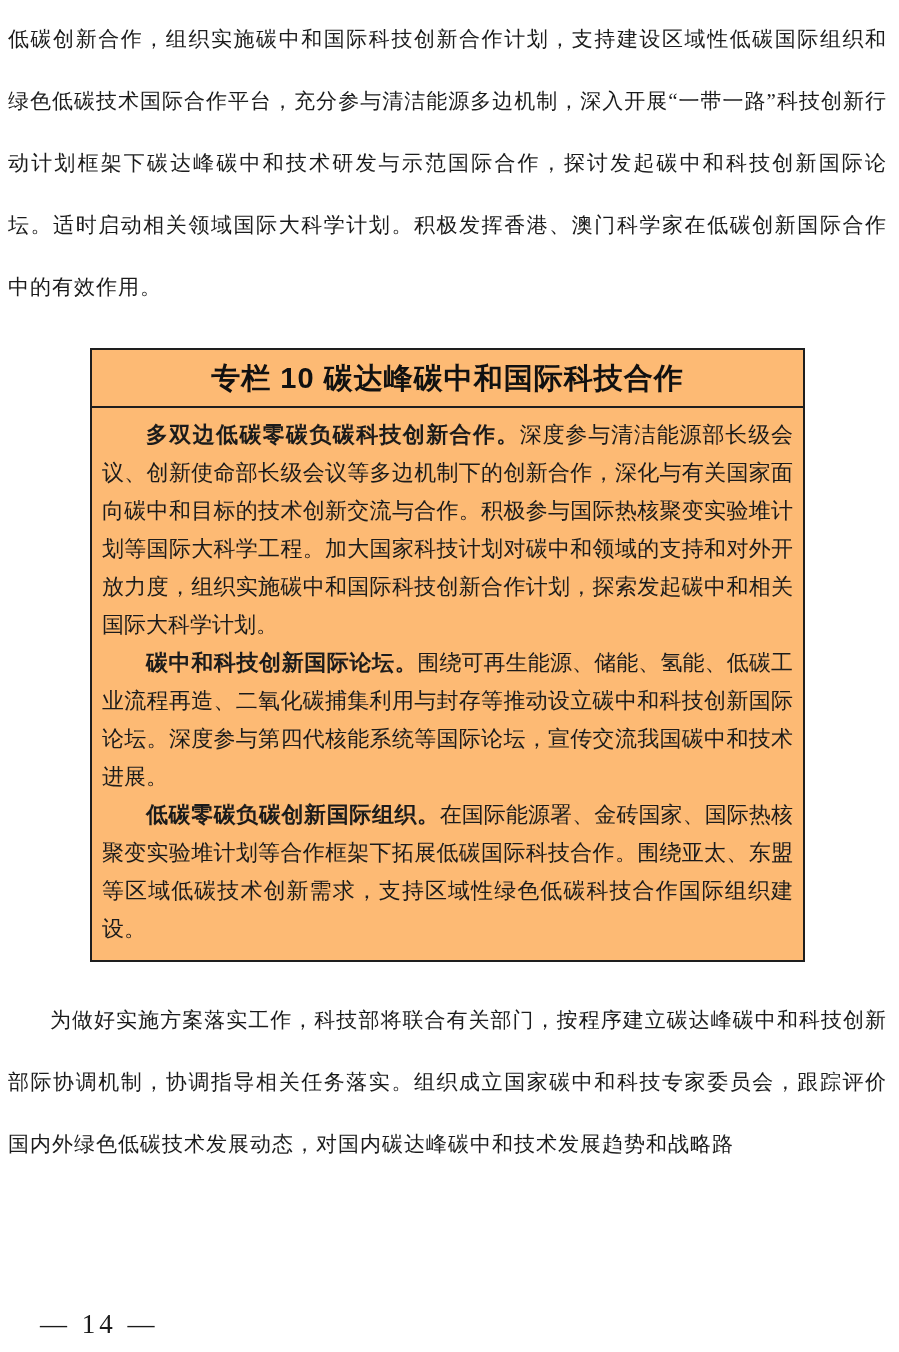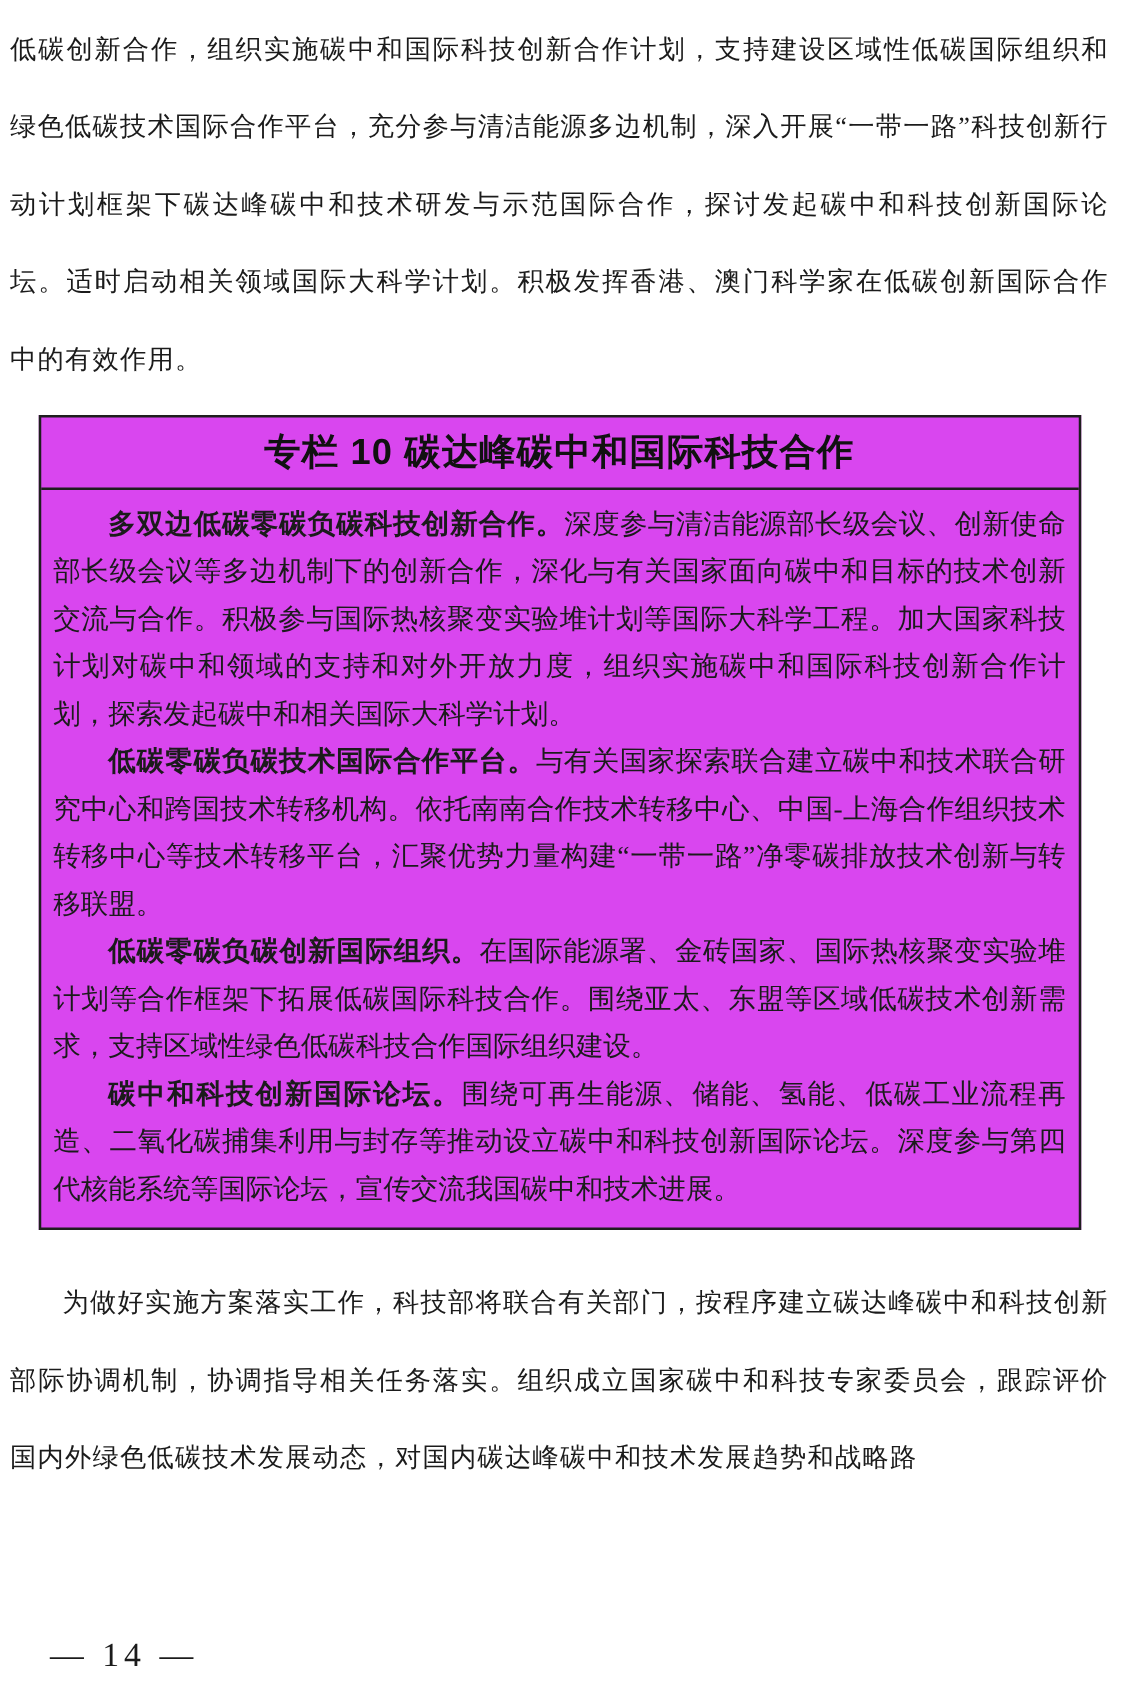--- a/index.html
+++ b/index.html
@@ -32,25 +32,25 @@
     color: #1b1b1b;
   }
   .intro-para {
     margin-top: 2px;
   }
   .closing-para {
     margin-top: 27px;
     text-indent: 2em;
   }
   .column-box {
-    margin: 14px auto 0 auto;
-    width: 834px;
+    margin: 30px auto 0 auto;
+    width: 715px;
     border: 2px solid #1e1e1e;
     box-sizing: border-box;
-    background: #d946ef;
+    background: #fdba74;
   }
   .column-box-title {
     border-bottom: 2px solid #1e1e1e;
     text-align: center;
     font-family: "Liberation Sans", "DejaVu Sans", sans-serif;
     font-weight: bold;
     font-size: 29px;
     line-height: 56px;
     height: 56px;
     color: #111111;
@@ -90,27 +90,24 @@
 
   <p class="body-para intro-para">低碳创新合作，组织实施碳中和国际科技创新合作计划，支持建设区域性低碳国际组织和绿色低碳技术国际合作平台，充分参与清洁能源多边机制，深入开展“一带一路”科技创新行动计划框架下碳达峰碳中和技术研发与示范国际合作，探讨发起碳中和科技创新国际论坛。适时启动相关领域国际大科学计划。积极发挥香港、澳门科学家在低碳创新国际合作中的有效作用。</p>
 
   <div class="column-box">
     <div class="column-box-title">专栏 10  碳达峰碳中和国际科技合作</div>
     <div class="column-box-body">
       <p class="box-para">
         <span class="lead">多双边低碳零碳负碳科技创新合作。</span><span>深度参与清洁能源部长级会议、创新使命部长级会议等多边机制下的创新合作，深化与有关国家面向碳中和目标的技术创新交流与合作。积极参与国际热核聚变实验堆计划等国际大科学工程。加大国家科技计划对碳中和领域的支持和对外开放力度，组织实施碳中和国际科技创新合作计划，探索发起碳中和相关国际大科学计划。</span>
       </p>
       <p class="box-para">
-        <span class="lead">低碳零碳负碳技术国际合作平台。</span><span>与有关国家探索联合建立碳中和技术联合研究中心和跨国技术转移机构。依托南南合作技术转移中心、中国-上海合作组织技术转移中心等技术转移平台，汇聚优势力量构建“一带一路”净零碳排放技术创新与转移联盟。</span>
+        <span class="lead">碳中和科技创新国际论坛。</span><span>围绕可再生能源、储能、氢能、低碳工业流程再造、二氧化碳捕集利用与封存等推动设立碳中和科技创新国际论坛。深度参与第四代核能系统等国际论坛，宣传交流我国碳中和技术进展。</span>
       </p>
       <p class="box-para">
         <span class="lead">低碳零碳负碳创新国际组织。</span><span>在国际能源署、金砖国家、国际热核聚变实验堆计划等合作框架下拓展低碳国际科技合作。围绕亚太、东盟等区域低碳技术创新需求，支持区域性绿色低碳科技合作国际组织建设。</span>
-      </p>
-      <p class="box-para">
-        <span class="lead">碳中和科技创新国际论坛。</span><span>围绕可再生能源、储能、氢能、低碳工业流程再造、二氧化碳捕集利用与封存等推动设立碳中和科技创新国际论坛。深度参与第四代核能系统等国际论坛，宣传交流我国碳中和技术进展。</span>
       </p>
     </div>
   </div>
 
   <p class="body-para closing-para">为做好实施方案落实工作，科技部将联合有关部门，按程序建立碳达峰碳中和科技创新部际协调机制，协调指导相关任务落实。组织成立国家碳中和科技专家委员会，跟踪评价国内外绿色低碳技术发展动态，对国内碳达峰碳中和技术发展趋势和战略路</p>
 
   <div class="page-number">— 14 —</div>
 
 </div>
 

